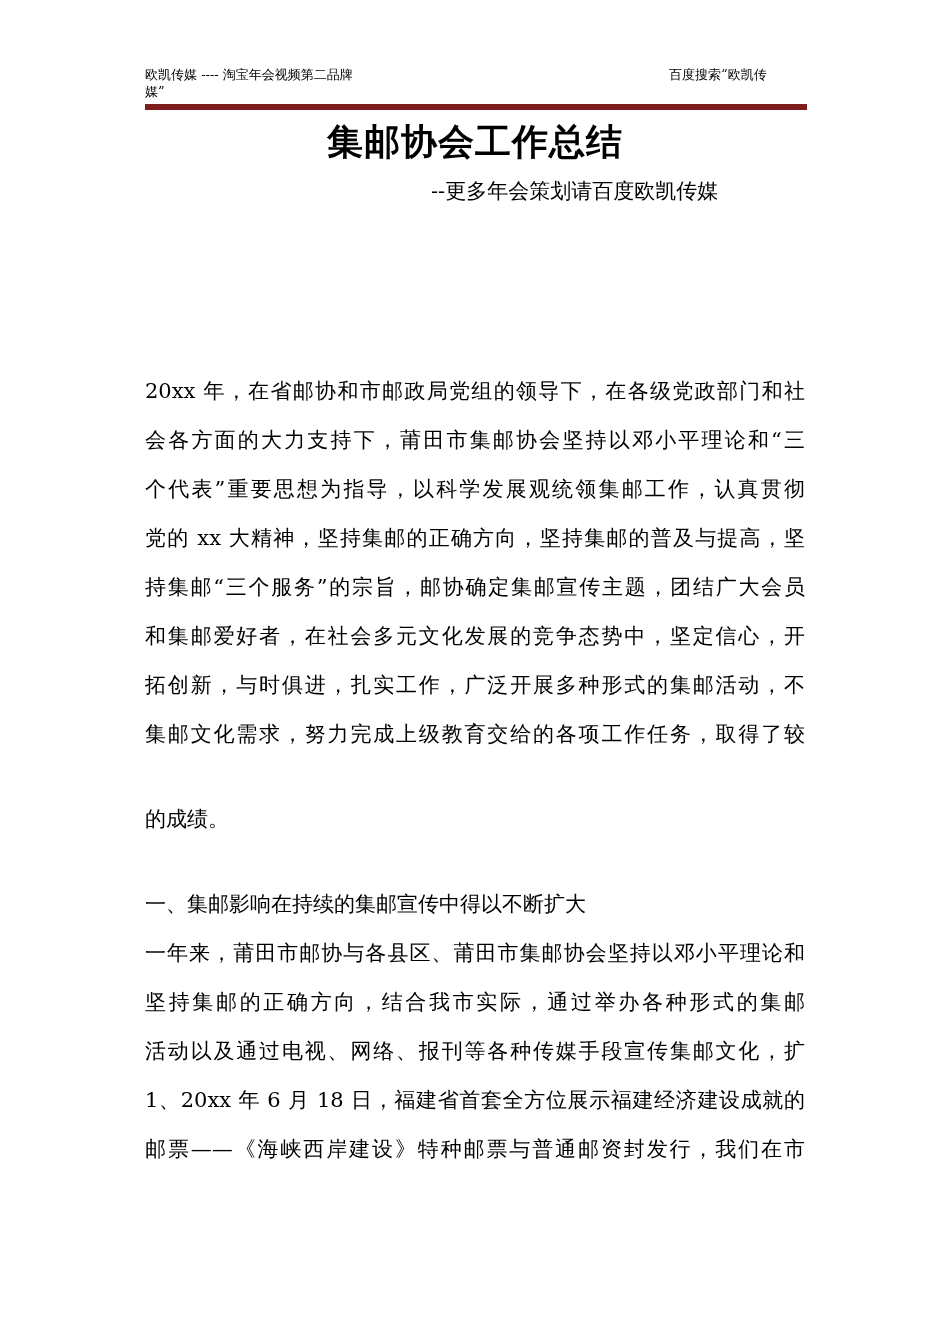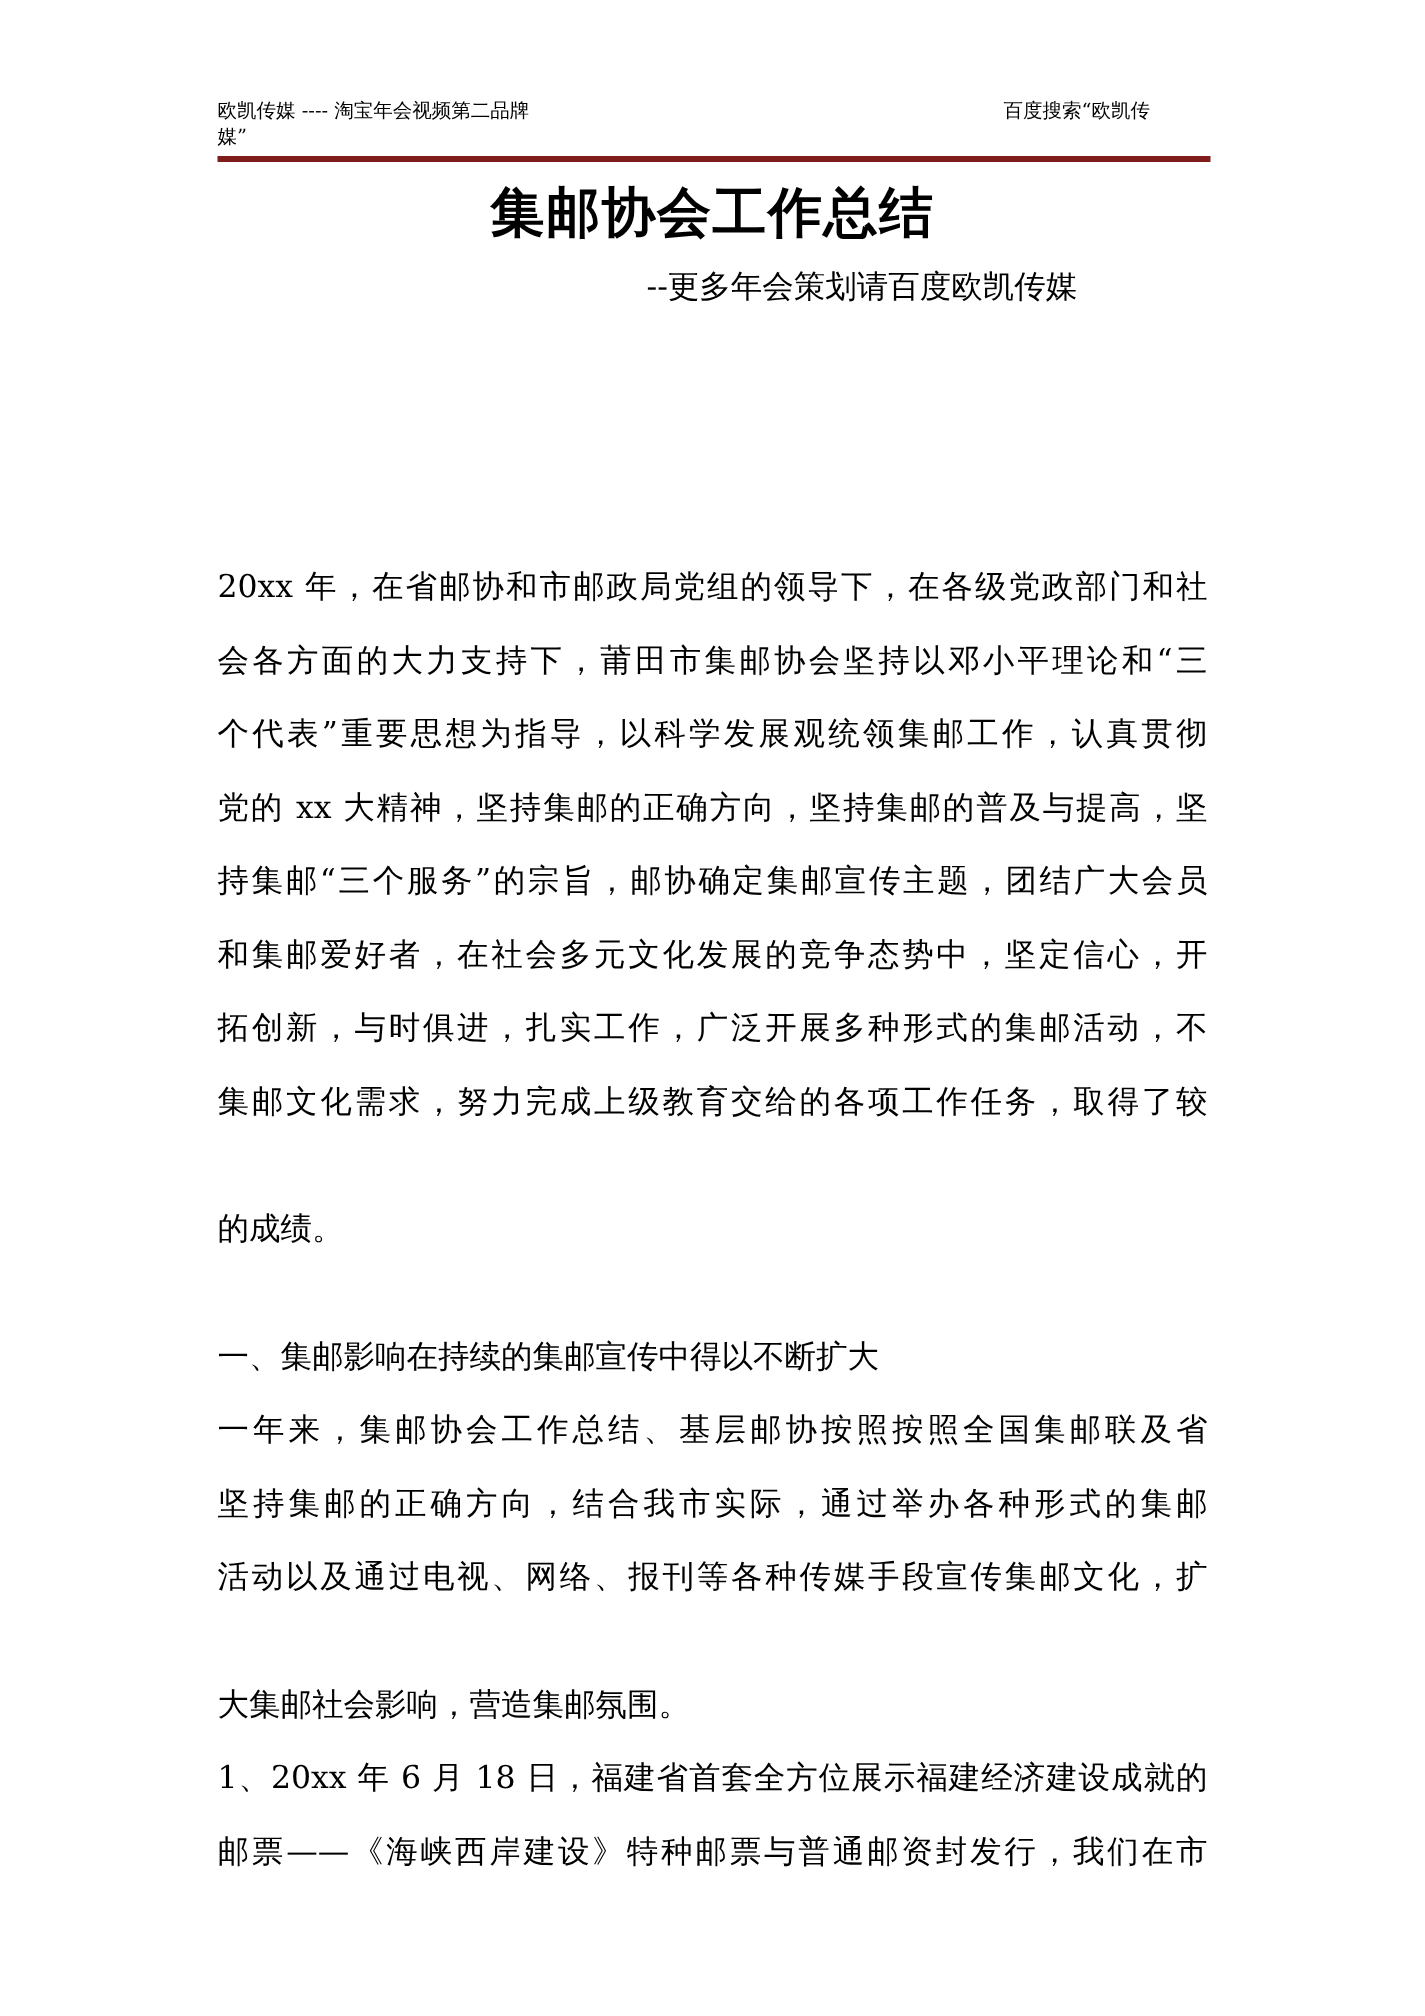--- a/index.html
+++ b/index.html
@@ -14,21 +14,21 @@
       overflow: hidden;
       color: #000;
       font-family: "DejaVu Serif", "Liberation Serif", serif;
     }
     .page-header {
       position: absolute;
       left: 145px;
       top: 66px;
       width: 662px;
       height: 38px;
-      border-bottom: 4px solid #7f1d1d;
+      border-bottom: 6px solid #7f1d1d;
       font-size: 13px;
       line-height: 17px;
     }
     .header-left {
       position: absolute;
       left: 0;
       top: 0;
       width: 250px;
       word-break: break-all;
     }
@@ -96,19 +96,18 @@
   <div class="line">20xx 年，在省邮协和市邮政局党组的领导下，在各级党政部门和社</div>
   <div class="line">会各方面的大力支持下，莆田市集邮协会坚持以邓小平理论和“三</div>
   <div class="line">个代表”重要思想为指导，以科学发展观统领集邮工作，认真贯彻</div>
   <div class="line">党的 xx 大精神，坚持集邮的正确方向，坚持集邮的普及与提高，坚</div>
   <div class="line">持集邮“三个服务”的宗旨，邮协确定集邮宣传主题，团结广大会员</div>
   <div class="line">和集邮爱好者，在社会多元文化发展的竞争态势中，坚定信心，开</div>
   <div class="line">拓创新，与时俱进，扎实工作，广泛开展多种形式的集邮活动，不</div>
   <div class="line">集邮文化需求，努力完成上级教育交给的各项工作任务，取得了较</div>
   <div class="line last">的成绩。</div>
   <div class="line last">一、集邮影响在持续的集邮宣传中得以不断扩大</div>
-  <div class="line">一年来，集邮协会工作总结、基层邮协按照按照全国集邮联及省</div>
+  <div class="line">一年来，莆田市邮协与各县区、莆田市集邮协会坚持以邓小平理论和</div>
   <div class="line">坚持集邮的正确方向，结合我市实际，通过举办各种形式的集邮</div>
   <div class="line">活动以及通过电视、网络、报刊等各种传媒手段宣传集邮文化，扩</div>
-  <div class="line last">大集邮社会影响，营造集邮氛围。</div>
   <div class="line">1、20xx 年 6 月 18 日，福建省首套全方位展示福建经济建设成就的</div>
   <div class="line">邮票——《海峡西岸建设》特种邮票与普通邮资封发行，我们在市</div>
 </div>
 
 </body></html>

